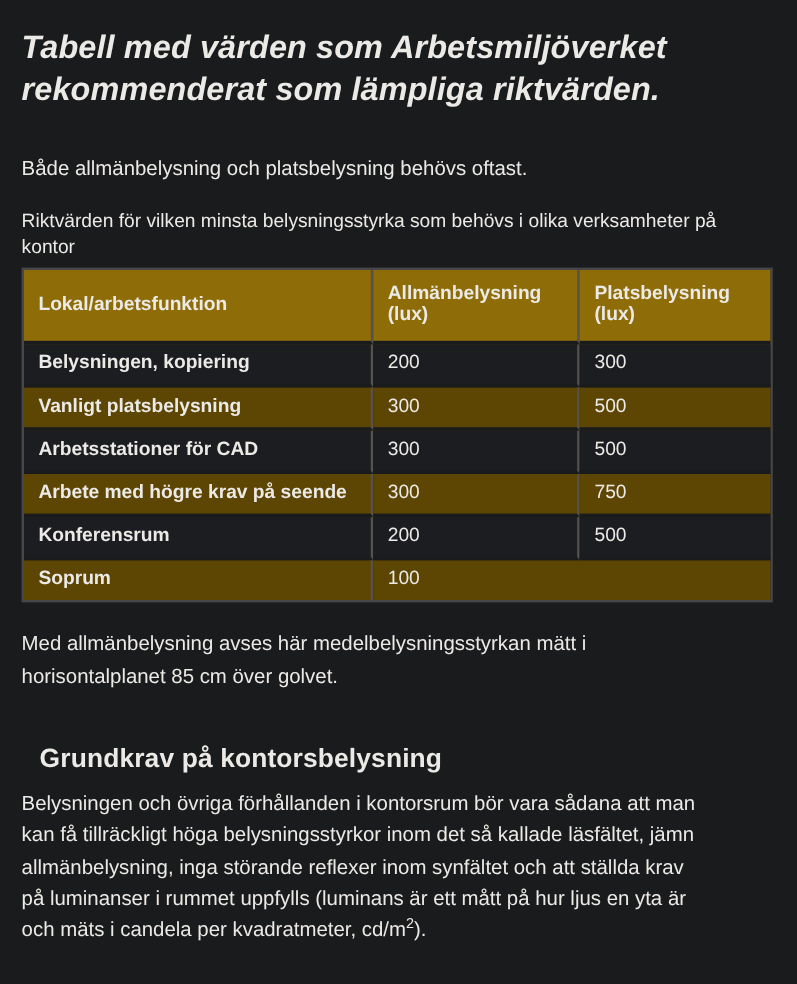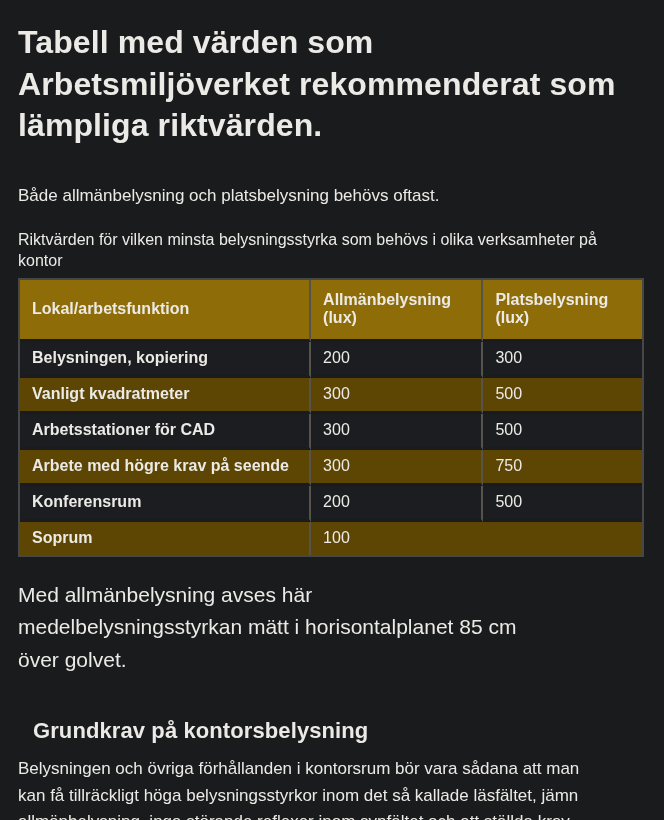--- a/index.html
+++ b/index.html
@@ -14,25 +14,26 @@
   *{box-sizing:border-box;margin:0;padding:0;}
   html,body{background:var(--background);}
   body{
     width:664px;
     min-height:820px;
     font-family:"Liberation Sans","DejaVu Sans",sans-serif;
     color:var(--text);
     padding:22px 20px 24px 18px;
   }
   h1[data-name="page-title"]{
-    font-size:32px;
+    font-size:27px;
     font-weight:700;
     line-height:1.3;
     letter-spacing:.1px;
     margin-bottom:9px;
+    font-style:italic;
   }
   .subtitle{
     font-size:17px;
     line-height:1.4;
     margin-bottom:21px;
     margin-top:37px;
   }
   .table-caption{
     font-size:16px;
     line-height:1.35;
@@ -64,21 +65,21 @@
     padding-bottom:12px;
   }
   th:not(:last-child),td:not(:last-child){
     border-right:2px solid var(--divider);
   }
   tbody tr:nth-child(odd) td{background:var(--row-dark);}
   tbody tr:nth-child(even) td{background:var(--row-gold);}
   tbody tr:last-child td{border-bottom:none;}
   td.label{font-weight:700;}
   .note{
-    font-size:21px;
+    font-size:17px;
     line-height:1.55;
     max-width:520px;
     margin-bottom:16px;
   }
   h2[data-name="section-heading"]{
     font-size:22px;
     font-weight:700;
     margin-top:42px;
     margin-bottom:12px;
     letter-spacing:.1px;
@@ -119,21 +120,21 @@
         <th data-name="column-header-platsbelysning">Platsbelysning (lux)</th>
       </tr>
     </thead>
     <tbody id="table-body" data-name="table-body">
         <tr data-name="table-row">
           <td class="label" data-name="row-label">Belysningen, kopiering</td>
           <td data-name="row-value-allmanbelysning">200</td>
           <td data-name="row-value-platsbelysning">300</td>
         </tr>
         <tr data-name="table-row">
-          <td class="label" data-name="row-label">Vanligt kvadratmeter</td>
+          <td class="label" data-name="row-label">Vanligt platsbelysning</td>
           <td data-name="row-value-allmanbelysning">300</td>
           <td data-name="row-value-platsbelysning">500</td>
         </tr>
         <tr data-name="table-row">
           <td class="label" data-name="row-label">Arbetsstationer för CAD</td>
           <td data-name="row-value-allmanbelysning">300</td>
           <td data-name="row-value-platsbelysning">500</td>
         </tr>
         <tr data-name="table-row">
           <td class="label" data-name="row-label">Arbete med högre krav på seende</td>

